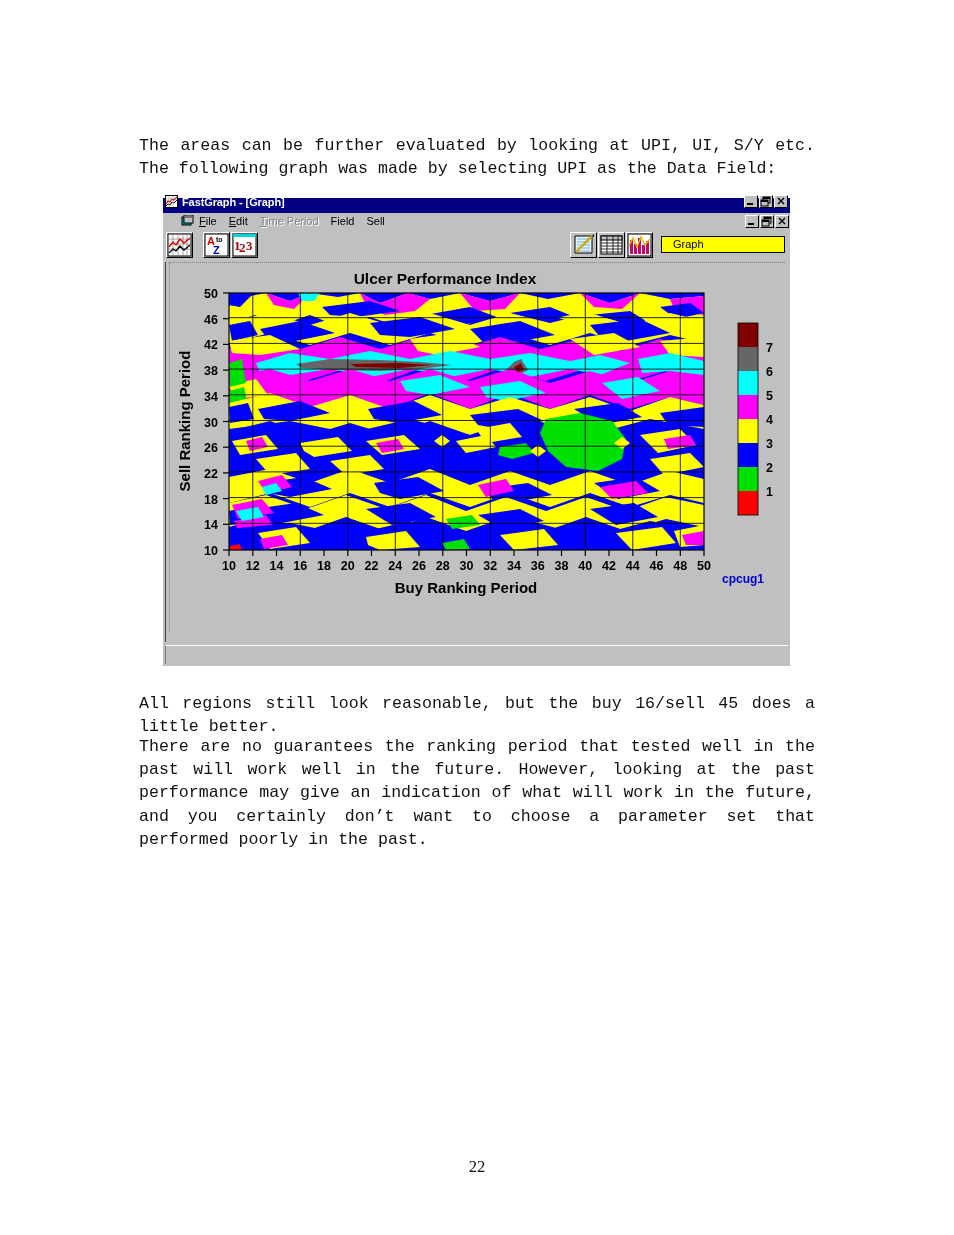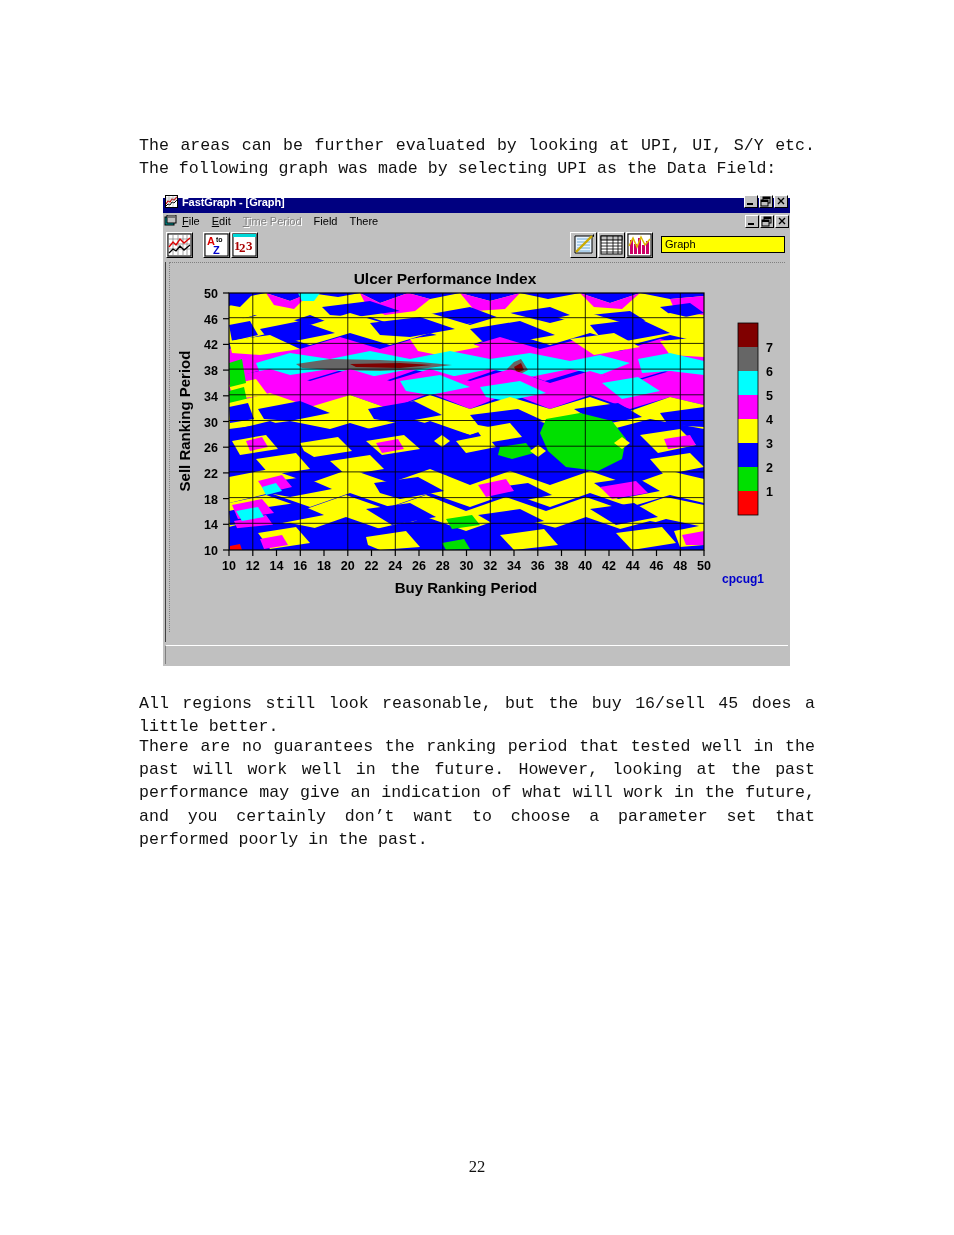--- a/index.html
+++ b/index.html
@@ -104,21 +104,21 @@
     color: #000000;
     font-weight: bold;
   }
 
   
   .menubar {
     height: 16px;
     display: flex;
     align-items: center;
     background: #c0c0c0;
-    padding-left: 1px;
+    padding-left: 18px;
     box-sizing: border-box;
   }
   .mdi-icon {
     width: 13px; height: 13px;
     flex: none;
     margin-right: 5px;
     position: relative;
   }
   .menu-item {
     font-family: "Liberation Sans", sans-serif;
@@ -158,21 +158,21 @@
   .tb-spacer { flex: 1 1 auto; }
   .tb-field {
     width: 124px;
     height: 17px;
     background: #ffff00;
     border: 1px solid #000000;
     box-sizing: border-box;
     font-family: "Liberation Sans", sans-serif;
     font-size: 11px;
     line-height: 15px;
-    padding-left: 3px;
+    padding-left: 11px;
     color: #000000;
     margin-left: 7px;
     margin-right: 2px;
     flex: none;
   }
 
   
   .client {
     position: absolute;
     left: 2px;
@@ -288,21 +288,21 @@
       <svg width="13" height="13" viewBox="0 0 13 13" style="position:absolute;left:0;top:0">
         <rect x="1" y="2" width="9" height="8" fill="#00a0a0" stroke="#000000" stroke-width="1"></rect>
         <rect x="3" y="0" width="9" height="8" fill="#c0c0c0" stroke="#000000" stroke-width="1"></rect>
         <line x1="4" y1="2" x2="11" y2="2" stroke="#000000" stroke-width="0.8"></line>
       </svg>
     </span>
     <span class="menu-item"><u>F</u>ile</span>
     <span class="menu-item"><u>E</u>dit</span>
     <span class="menu-item disabled"><u>T</u>ime Period</span>
     <span class="menu-item">Field</span>
-    <span class="menu-item">There</span>
+    <span class="menu-item">Sell</span>
     <span class="win-btns">
       <span class="win-btn">
         <svg width="12" height="11" viewBox="0 0 12 11" style="position:absolute;left:0;top:0">
           <rect x="2" y="7" width="6" height="2" fill="#000000"></rect>
         </svg>
       </span>
       <span class="win-btn">
         <svg width="12" height="11" viewBox="0 0 12 11" style="position:absolute;left:0;top:0">
           <rect x="3" y="1" width="7" height="6" fill="none" stroke="#000000" stroke-width="1"></rect>
           <rect x="3" y="1" width="7" height="2" fill="#000000"></rect>

